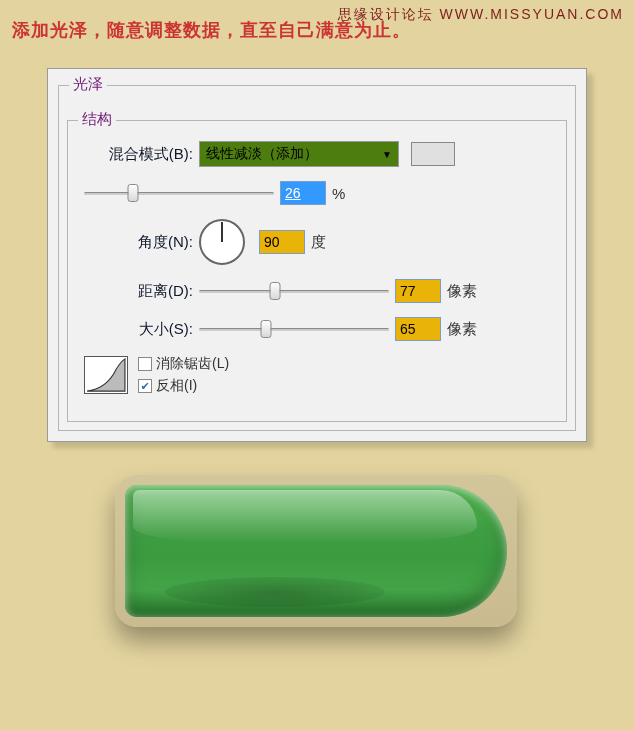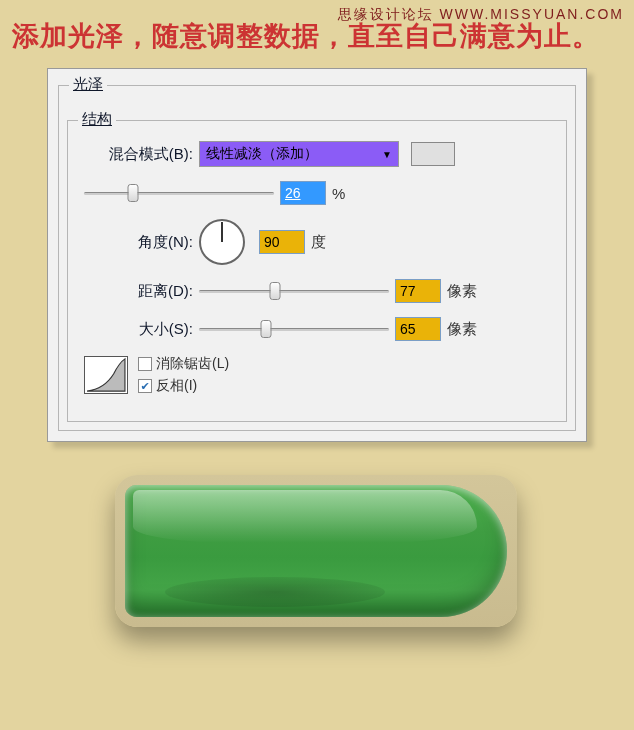--- a/index.html
+++ b/index.html
@@ -10,52 +10,52 @@
       font-family: "Microsoft YaHei", "SimSun", Arial, sans-serif;
       position: relative;
       overflow: hidden;
     }
     .watermark {
       position: absolute; top: 6px; right: 10px;
       font-size: 14px; color: #7f1d1d;
       letter-spacing: 2px;
     }
     .instruction {
-      font-size: 27px; color: #cc3333;
+      font-size: 18px; color: #cc3333;
       font-weight: bold; padding: 18px 5px 0 12px;
       letter-spacing: 1px;
     }
     .dialog {
       position: absolute; left: 47px; top: 68px;
       width: 540px; height: 374px;
       background: #f1f1f1; border: 1px solid #999;
       box-shadow: 6px 6px 5px rgba(0,0,0,0.15);
     }
     .fieldset {
       position: absolute; border: 1px solid #b5b5b5;
       left: 10px; right: 10px;
     }
     .fieldset .legend {
       position: absolute; top: -11px; left: 10px;
       background: #f1f1f1; padding: 0 4px;
-      font-size: 15px; color: #0f172a; text-decoration: underline;
+      font-size: 15px; color: #701a75;
     }
     .fs-outer { top: 16px; bottom: 10px; }
     .fs-inner { top: 34px; bottom: 8px; left: 8px; right: 8px; }
     .row {
       display: flex; align-items: center;
       margin-bottom: 14px;
     }
     .row-label {
       width: 115px; text-align: right;
       font-size: 15px; color: #0f172a; padding-right: 6px;
     }
     .dropdown {
       width: 200px; height: 26px;
-      background: #8b5cf6; border: 1px solid #999;
+      background: #4d7c0f; border: 1px solid #999;
       display: flex; align-items: center; justify-content: space-between;
       padding: 0 6px; font-size: 14px;
     }
     .dropdown .caret { font-size: 10px; }
     .color-swatch {
       width: 44px; height: 24px; background: #e0e0e0;
       border: 1px solid #888; margin-left: 12px;
     }
     .slider {
       position: relative; width: 190px; height: 18px;

